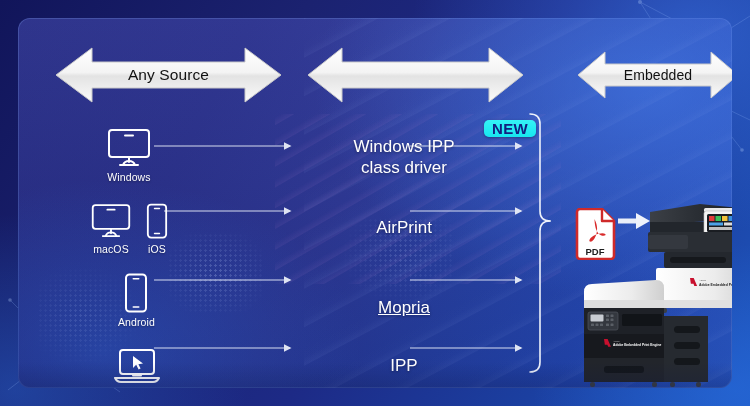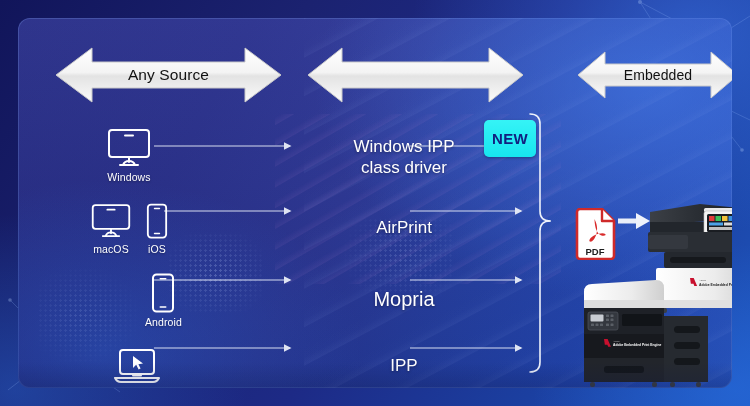--- a/index.html
+++ b/index.html
@@ -72,33 +72,33 @@
   #band-printers .band-label{font-size:14px;}
 
   
   .src{position:absolute;display:flex;flex-direction:column;align-items:center;}
   .src .cap{color:#fff;font-size:10.5px;margin-top:3px;letter-spacing:.1px;
     text-shadow:0 1px 2px rgba(0,0,0,.35);}
   .srcrow{position:absolute;display:flex;gap:14px;align-items:center;}
 
   #src-windows{left:88px;top:110px;align-items:center;}
   #src-row2{left:72px;top:185px;}
-  #src-android{left:100px;top:255px;margin-left:27px;}
+  #src-android{left:100px;top:255px;}
   #src-chromeos{left:92px;top:330px;}
 
   
   .pathlbl{position:absolute;color:#fff;text-align:center;white-space:nowrap;
     text-shadow:0 1px 3px rgba(0,0,0,.38);}
   #lbl-ipp-driver{left:296px;top:118px;width:180px;font-size:17px;line-height:21px;}
   #lbl-airprint{left:296px;top:200px;width:180px;font-size:17px;}
-  #lbl-mopria{left:296px;top:270px;width:180px;font-size:20px;}
+  #lbl-mopria{left:296px;top:280px;width:180px;font-size:17px;text-decoration:underline;}
   #lbl-ipp{left:296px;top:338px;width:180px;font-size:17px;}
 
   
-  #new-badge{position:absolute;left:466px;top:102px;width:52px;height:37px;
+  #new-badge{position:absolute;left:466px;top:102px;width:52px;height:17px;
     border-radius:5px;background:linear-gradient(180deg,#35f3f6,#17e6ef);
     display:flex;align-items:center;justify-content:center;
     color:#122080;font-size:15px;font-weight:bold;letter-spacing:.3px;
     box-shadow:0 1px 3px rgba(0,0,0,.3);}
 
   
   #wires{position:absolute;left:0;top:0;width:714px;height:370px;pointer-events:none;}
 
   
   #pdf-icon{position:absolute;left:556px;top:190px;width:42px;height:52px;}

